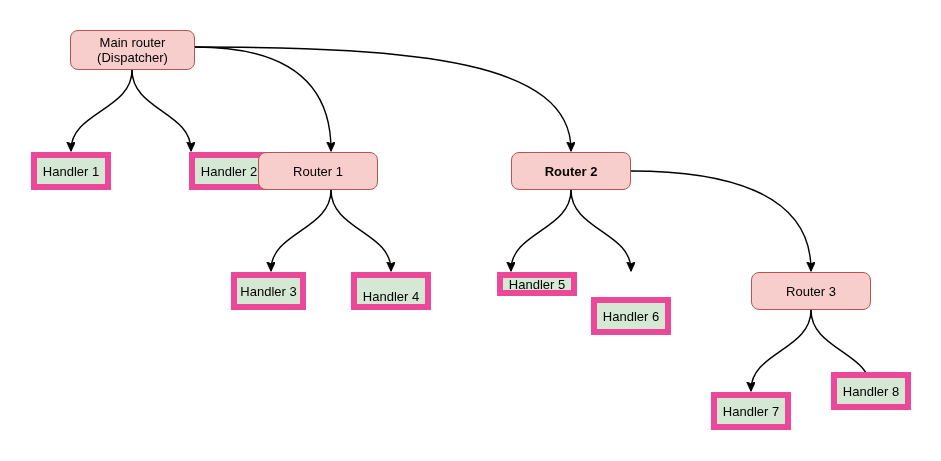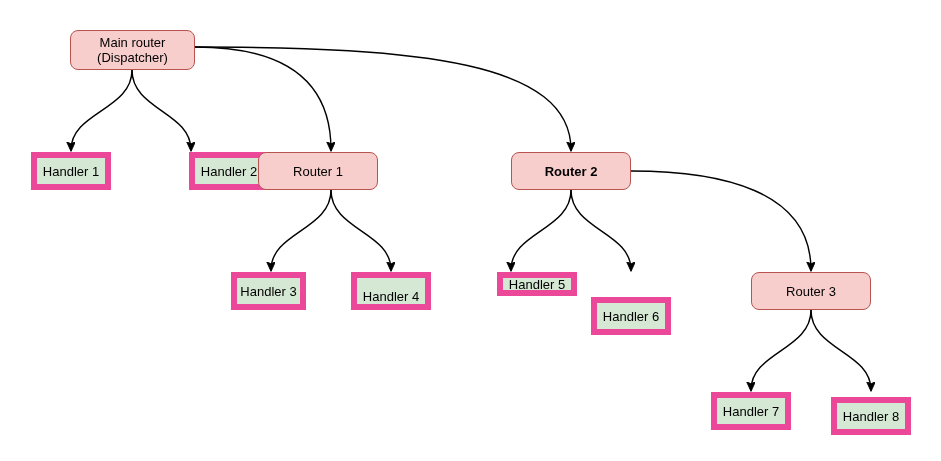--- a/index.html
+++ b/index.html
@@ -84,16 +84,16 @@
       <div class="node handler" style="left: 31px; top: 152px; width: 80px; height: 38px;"><span class="node-label">Handler 1</span></div>
       <div class="node handler" style="left: 151px; top: 152px; width: 80px; height: 38px; margin-left: 38px;"><span class="node-label">Handler 2</span></div>
       <div class="node router" style="left: 258px; top: 152px; width: 120px; height: 38px;"><span class="node-label">Router 1</span></div>
       <div class="node router" style="left: 511px; top: 152px; width: 120px; height: 38px; font-weight: bold;"><span class="node-label">Router 2</span></div>
       <div class="node handler" style="left: 231px; top: 272px; width: 75px; height: 38px;"><span class="node-label">Handler 3</span></div>
       <div class="node handler" style="left: 351px; top: 272px; width: 80px; height: 38px; align-items: flex-end;"><span class="node-label">Handler 4</span></div>
       <div class="node handler" style="left: 497px; top: 272px; width: 80px; height: 24px;"><span class="node-label">Handler 5</span></div>
       <div class="node handler" style="left: 591px; top: 272px; width: 80px; height: 38px; margin-top: 25px;"><span class="node-label">Handler 6</span></div>
       <div class="node router" style="left: 751px; top: 272px; width: 120px; height: 38px;"><span class="node-label">Router 3</span></div>
       <div class="node handler" style="left: 711px; top: 392px; width: 80px; height: 38px; align-items: center;"><span class="node-label">Handler 7</span></div>
-      <div class="node handler" style="left: 831px; top: 397px; width: 80px; height: 38px;"><span class="node-label">Handler 8</span></div>
+      <div class="node handler" style="left: 831px; top: 372px; width: 80px; height: 38px;"><span class="node-label">Handler 8</span></div>
     </div>
 
 </div>
 
 </body></html>

